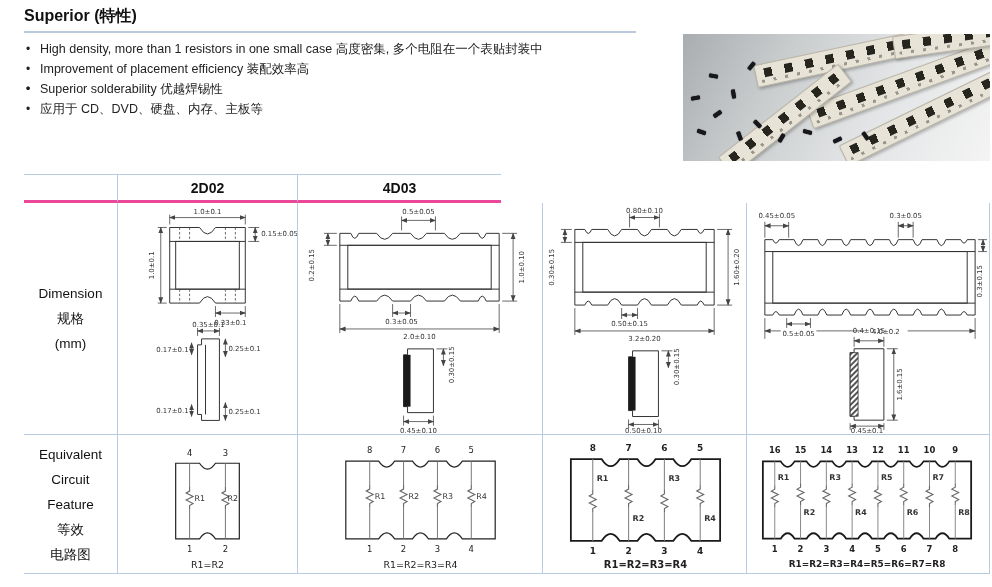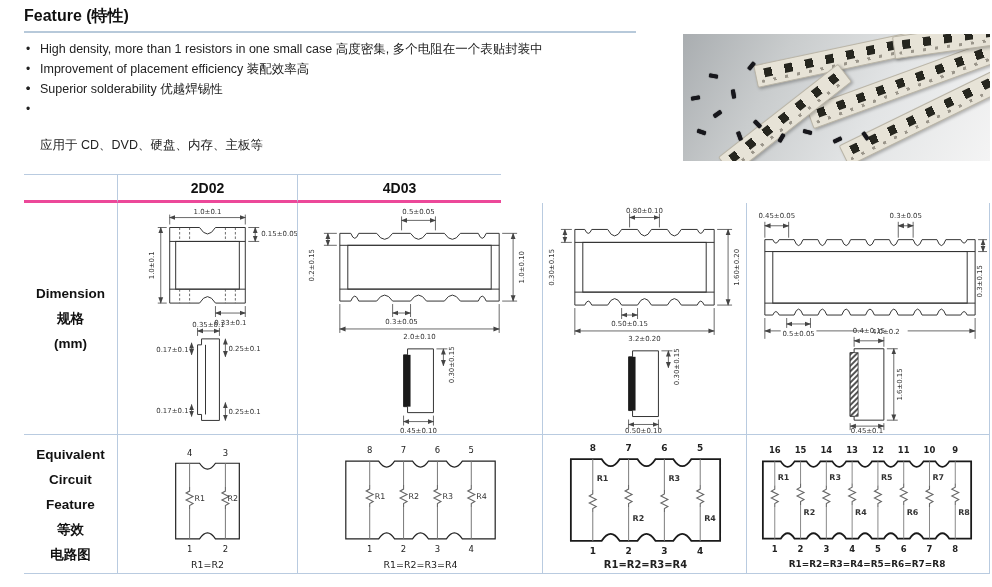--- a/index.html
+++ b/index.html
@@ -4,21 +4,21 @@
 <style>
   html,body{margin:0;padding:0;background:#fff;}
   .page{position:relative;width:992px;height:587px;background:#fff;overflow:hidden;
         font-family:"Liberation Sans",sans-serif;color:#1c1c1c;}
   
   .feature-title{position:absolute;left:24px;top:6px;font-size:16px;font-weight:bold;color:#111;}
   .title-rule{position:absolute;left:24px;top:31px;width:612px;height:2px;background:#b7c9da;}
   .bullets{position:absolute;left:24px;top:39px;width:640px;font-size:12.5px;line-height:20px;color:#222;}
   .bullets .li{position:relative;padding-left:16px;}
   .bullets .li .dot{position:absolute;left:2px;top:0;font-size:12px;}
-  .bullets .cont{padding-left:16px;margin-top:36px;}
+  .bullets .cont{padding-left:16px;}
   
   .photo{position:absolute;left:683px;top:34px;width:307px;height:127px;overflow:hidden;
          background:linear-gradient(118deg,#a9adb0 0%,#c9cccd 30%,#e2e4e5 62%,#f4f4f4 100%);}
   .strip{position:absolute;height:21px;background:#e7e3d7;border:1px solid #bab5a7;border-radius:2px;
          box-shadow:1px 2px 3px rgba(0,0,0,.25);overflow:hidden;}
   .strip::before{content:"";position:absolute;left:8px;right:4px;top:4px;height:9px;
          background:repeating-linear-gradient(90deg,#26261f 0 8px,transparent 8px 21px);}
   .strip::after{content:"";position:absolute;left:4px;right:4px;bottom:3px;height:3px;border-radius:2px;
          background:repeating-linear-gradient(90deg,#9a958a 0 3px,transparent 3px 12px);}
   .strip:nth-of-type(1){left:70px;top:6px;width:240px;transform:rotate(-12deg);}
@@ -42,21 +42,21 @@
   
   .dtable{position:absolute;left:24px;top:174px;width:966px;}
   .tr{display:flex;}
   .tr>div{box-sizing:border-box;display:flex;align-items:center;justify-content:center;}
   .c0{width:93px;}.c1{width:180px;}.c2{width:245px;}.c3{width:204px;}.c4{width:244px;border-right:1px solid #b9cbe0;}
   .tr>div+div{border-left:1px solid #b9cbe0;}
   .thead>div{height:29px;border-top:1px solid #b9cbe0;border-bottom:3px solid #ec4899;
              font-size:14px;font-weight:bold;color:#111;}
   .rdim>div{height:232px;border-bottom:1px solid #b9cbe0;}
   .rcir>div{height:139px;border-bottom:1px solid #b9cbe0;}
-  .rowlabel{flex-direction:column;font-weight:bold;font-size:13.5px;color:#111;line-height:25px;}
+  .rowlabel{flex-direction:column;font-weight:normal;font-size:13.5px;color:#111;line-height:25px;}
   
   svg{display:block;}
   .dimtxt text{font-family:"DejaVu Sans",sans-serif;font-size:7px;fill:#333;}
   .pintxt text{font-family:"DejaVu Sans",sans-serif;fill:#222;}
   .rlabel{font-family:"DejaVu Sans",sans-serif;font-size:8px;fill:#333;}
   .eqtxt{font-family:"DejaVu Sans",sans-serif;fill:#222;}
 </style>
 </head>
 <body>
 
@@ -68,21 +68,21 @@
       <pattern id="hatch" width="4" height="4" patternUnits="userSpaceOnUse" patternTransform="rotate(45)">
         <rect width="4" height="4" fill="#fff"></rect>
           <rect width="2" height="4" fill="#555"></rect>
       </pattern>
       <marker id="ma" viewBox="0 0 10 10" refX="9" refY="5" markerWidth="8" markerHeight="8" orient="auto-start-reverse">
         <path d="M0,1.2 L10,5 L0,8.8 z" fill="#444"></path>
       </marker>
     </defs>
   </svg>
 
-  <div class="feature-title">Feature (特性)</div>
+  <div class="feature-title">Superior (特性)</div>
   <div class="title-rule"></div>
   <div class="bullets">
     <div class="li"><span class="dot">•</span><span>High density, more than 1 resistors in one small case 高度密集, 多个电阻在一个表贴封装中</span></div>
     <div class="li"><span class="dot">•</span><span>Improvement of placement efficiency 装配效率高</span></div>
     <div class="li"><span class="dot">•</span></div>
     <div class="li"><span class="dot">•</span><span>Superior solderability 优越焊锡性</span></div>
     <div class="li"><span class="dot">•</span></div>
     <div class="cont">应用于 CD、DVD、硬盘、内存、主板等</div>
   </div>
 

